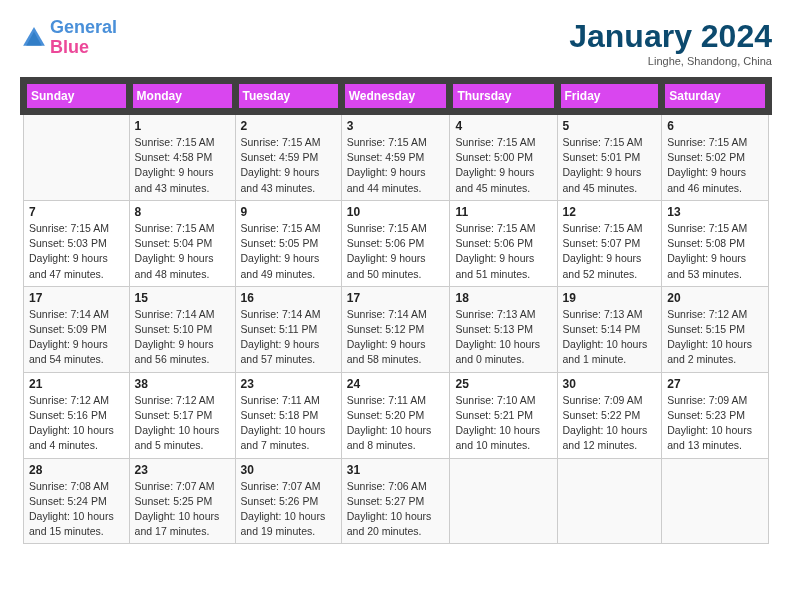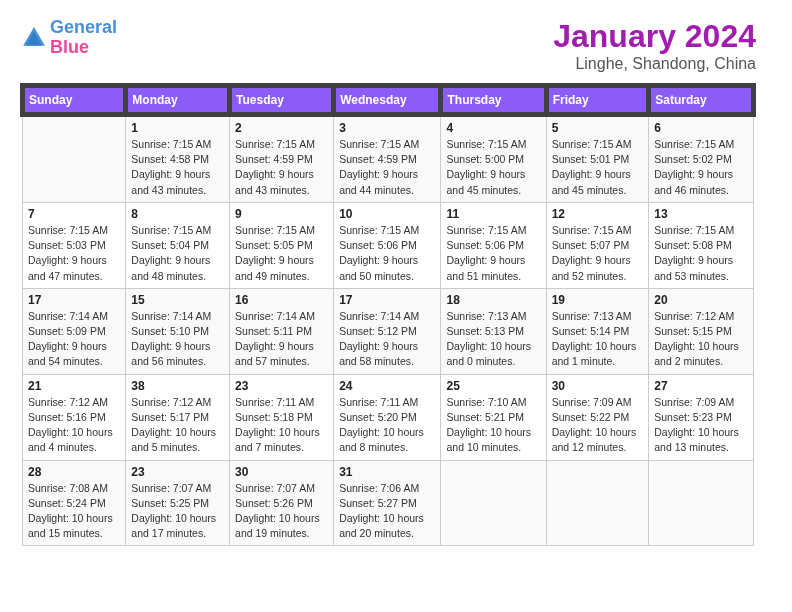--- a/index.html
+++ b/index.html
@@ -6,21 +6,21 @@
     body {
       font-family: Arial, sans-serif;
       background: #fff;
       width: 792px;
       height: 612px;
       overflow: hidden;
     }
     .page {
       width: 792px;
       min-height: 612px;
-      padding: 18px 36px 10px 20px;
+      padding: 18px 20px 10px 20px;
       background: #fff;
     }
     .header {
       display: flex;
       justify-content: space-between;
       align-items: flex-start;
       margin-bottom: 10px;
     }
     .logo {
       display: flex;
@@ -39,40 +39,40 @@
       width: 28px;
       height: 28px;
       margin-right: 2px;
     }
     .title-block {
       text-align: right;
     }
     .title-block h1 {
       font-size: 32px;
       font-weight: bold;
-      color: #a21caf;
+      color: #0c4a6e;
     }
     .title-block h2 {
-      font-size: 16px;
+      font-size: 11px;
       color: #555;
       font-weight: normal;
     }
     .calendar {
       width: 100%;
       border-collapse: collapse;
       font-size: 11px;
     }
     .calendar thead th {
-      background-color: #8b5cf6;
+      background-color: #d946ef;
       color: #fff;
       font-size: 12px;
       font-weight: bold;
       padding: 5px 4px;
       text-align: left;
-      border: 5px solid #404040;
+      border: 7px solid #404040;
     }
     .calendar tbody td {
       border: 1px solid #ccc;
       vertical-align: top;
       padding: 4px 5px;
       width: 113px;
       min-height: 70px;
       background: #fff;
     }
     .calendar tbody tr:nth-child(odd) td {

